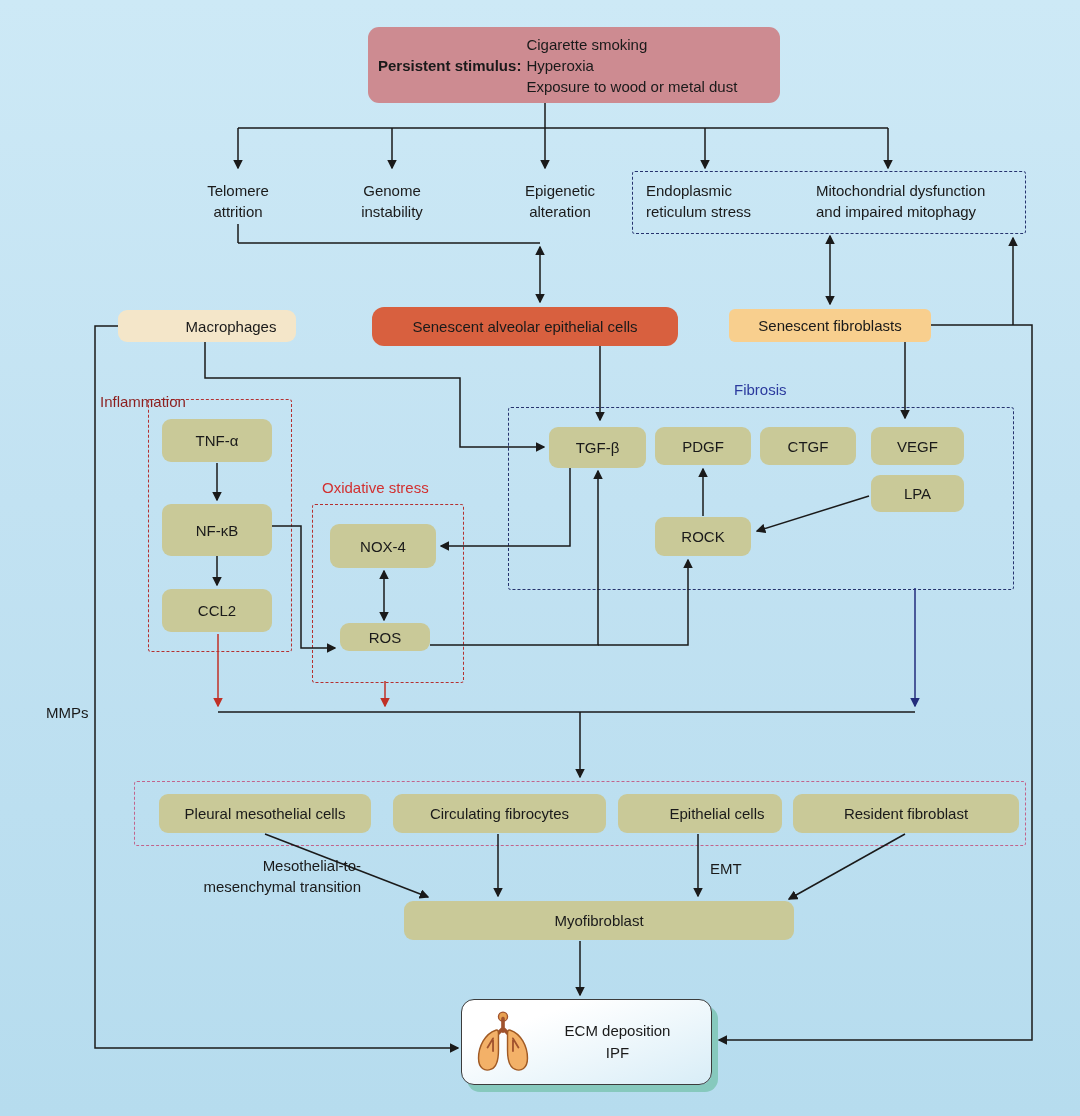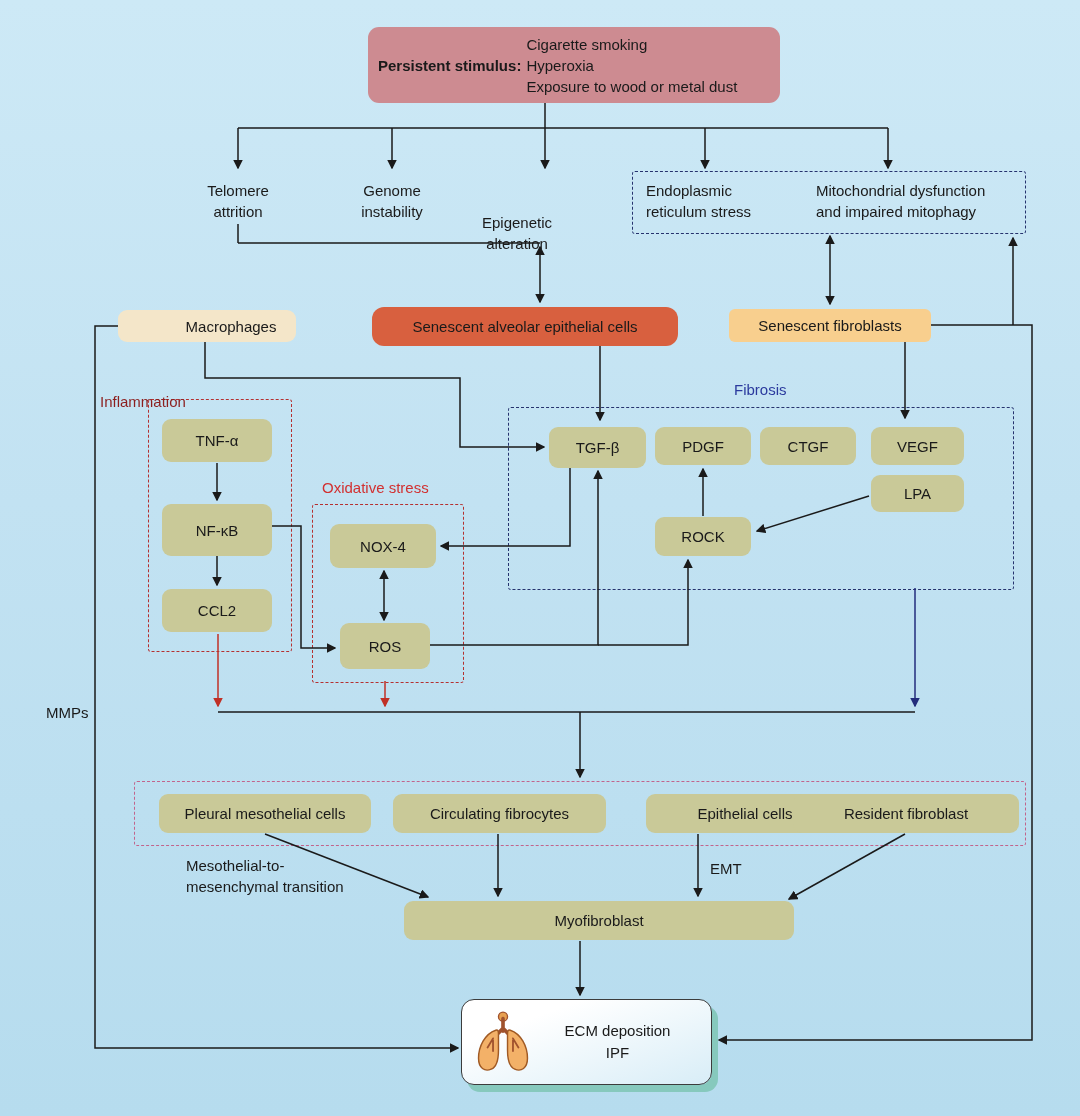--- a/index.html
+++ b/index.html
@@ -133,54 +133,54 @@
     <span class="stim-label">Persistent stimulus:</span>
     <div class="stim-items">
       <div>Cigarette smoking</div>
       <div>Hyperoxia</div>
       <div>Exposure to wood or metal dust</div>
     </div>
   </div>
 
   <div class="abs lbl center" style="left:190px; top:180px; width:96px;">Telomere attrition</div>
   <div class="abs lbl center" style="left:341px; top:180px; width:102px;">Genome instability</div>
-  <div class="abs lbl center" style="left:466px; top:180px; width:102px;margin-top:32px;">Epigenetic alteration</div>
+  <div class="abs lbl center" style="left:509px; top:180px; width:102px;">Epigenetic alteration</div>
   <div class="abs lbl" style="left:646px; top:180px; width:130px;">Endoplasmic reticulum stress</div>
   <div class="abs lbl" style="left:816px; top:180px; width:195px;">Mitochondrial dysfunction and impaired mitophagy</div>
 
   <div class="abs node cell-cream" style="left:118px; top:310px; width:178px; height:32px;padding-left:48px;">Macrophages</div>
   <div class="abs node cell-red" style="left:372px; top:307px; width:306px; height:39px; border-radius:12px;">Senescent alveolar epithelial cells</div>
   <div class="abs node cell-orange" style="left:729px; top:309px; width:202px; height:33px;border-radius:6px;">Senescent fibroblasts</div>
 
   <div class="abs sec-inflammation" style="left:100px; top:393px;">Inflammation</div>
   <div class="abs sec-oxidative" style="left:322px; top:479px;">Oxidative stress</div>
   <div class="abs sec-fibrosis" style="left:734px; top:381px;">Fibrosis</div>
 
   <div class="abs node" style="left:162px; top:419px; width:110px; height:43px;">TNF-α</div>
   <div class="abs node" style="left:162px; top:504px; width:110px; height:52px;">NF-κB</div>
   <div class="abs node" style="left:162px; top:589px; width:110px; height:43px;">CCL2</div>
 
   <div class="abs node" style="left:330px; top:524px; width:106px; height:44px;">NOX-4</div>
-  <div class="abs node" style="left:340px; top:623px; width:90px; height:46px;">ROS</div>
+  <div class="abs node" style="left:340px; top:623px; width:90px; height:28px;">ROS</div>
 
   <div class="abs node" style="left:549px; top:427px; width:97px; height:41px;">TGF-β</div>
   <div class="abs node" style="left:655px; top:427px; width:96px; height:38px;">PDGF</div>
   <div class="abs node" style="left:760px; top:427px; width:96px; height:38px;">CTGF</div>
   <div class="abs node" style="left:871px; top:427px; width:93px; height:38px;">VEGF</div>
   <div class="abs node" style="left:871px; top:475px; width:93px; height:37px;">LPA</div>
   <div class="abs node" style="left:655px; top:517px; width:96px; height:39px;">ROCK</div>
 
   <div class="abs" style="left:46px; top:704px;">MMPs</div>
 
   <div class="abs node" style="left:159px; top:794px; width:212px; height:39px;">Pleural mesothelial cells</div>
   <div class="abs node" style="left:393px; top:794px; width:213px; height:39px;">Circulating fibrocytes</div>
-  <div class="abs node" style="left:646px; top:794px; width:164px; height:39px;padding-left:34px;">Epithelial cells</div>
+  <div class="abs node" style="left:618px; top:794px; width:164px; height:39px;padding-left:34px;">Epithelial cells</div>
   <div class="abs node" style="left:793px; top:794px; width:226px; height:39px;">Resident fibroblast</div>
 
-  <div class="abs lbl" style="left:186px; top:855px; width:175px;">Mesothelial-to-mesenchymal transition</div>
+  <div class="abs lbl" style="left:186px; top:855px; width:175px;text-align:right;">Mesothelial-to-mesenchymal transition</div>
   <div class="abs lbl" style="left:710px; top:858px;">EMT</div>
 
   <div class="abs node" style="left:404px; top:901px; width:390px; height:39px;">Myofibroblast</div>
 
   <div class="abs outcome" style="left:461px; top:999px; width:251px; height:86px;align-items:center;">
     <svg viewBox="0 0 64 72" width="58" height="66">
       <circle cx="32" cy="8" r="5" fill="#e8a050" stroke="#a0522d" stroke-width="1.5"></circle>
       <path d="M32,10 V24 M32,21 L22,31 M32,21 L42,31" stroke="#a0522d" stroke-width="4" fill="none" stroke-linecap="round"></path>
       <path d="M24,23 C12,27 5,41 5,54 C5,65 12,69 19,66 C26,63 27,53 27,45 L27,27 C27,23 26,22.3 24,23 Z" fill="#f3b168" stroke="#a05a24" stroke-width="1.6"></path>
       <path d="M40,23 C52,27 59,41 59,54 C59,65 52,69 45,66 C38,63 37,53 37,45 L37,27 C37,23 38,22.3 40,23 Z" fill="#f3b168" stroke="#a05a24" stroke-width="1.6"></path>

